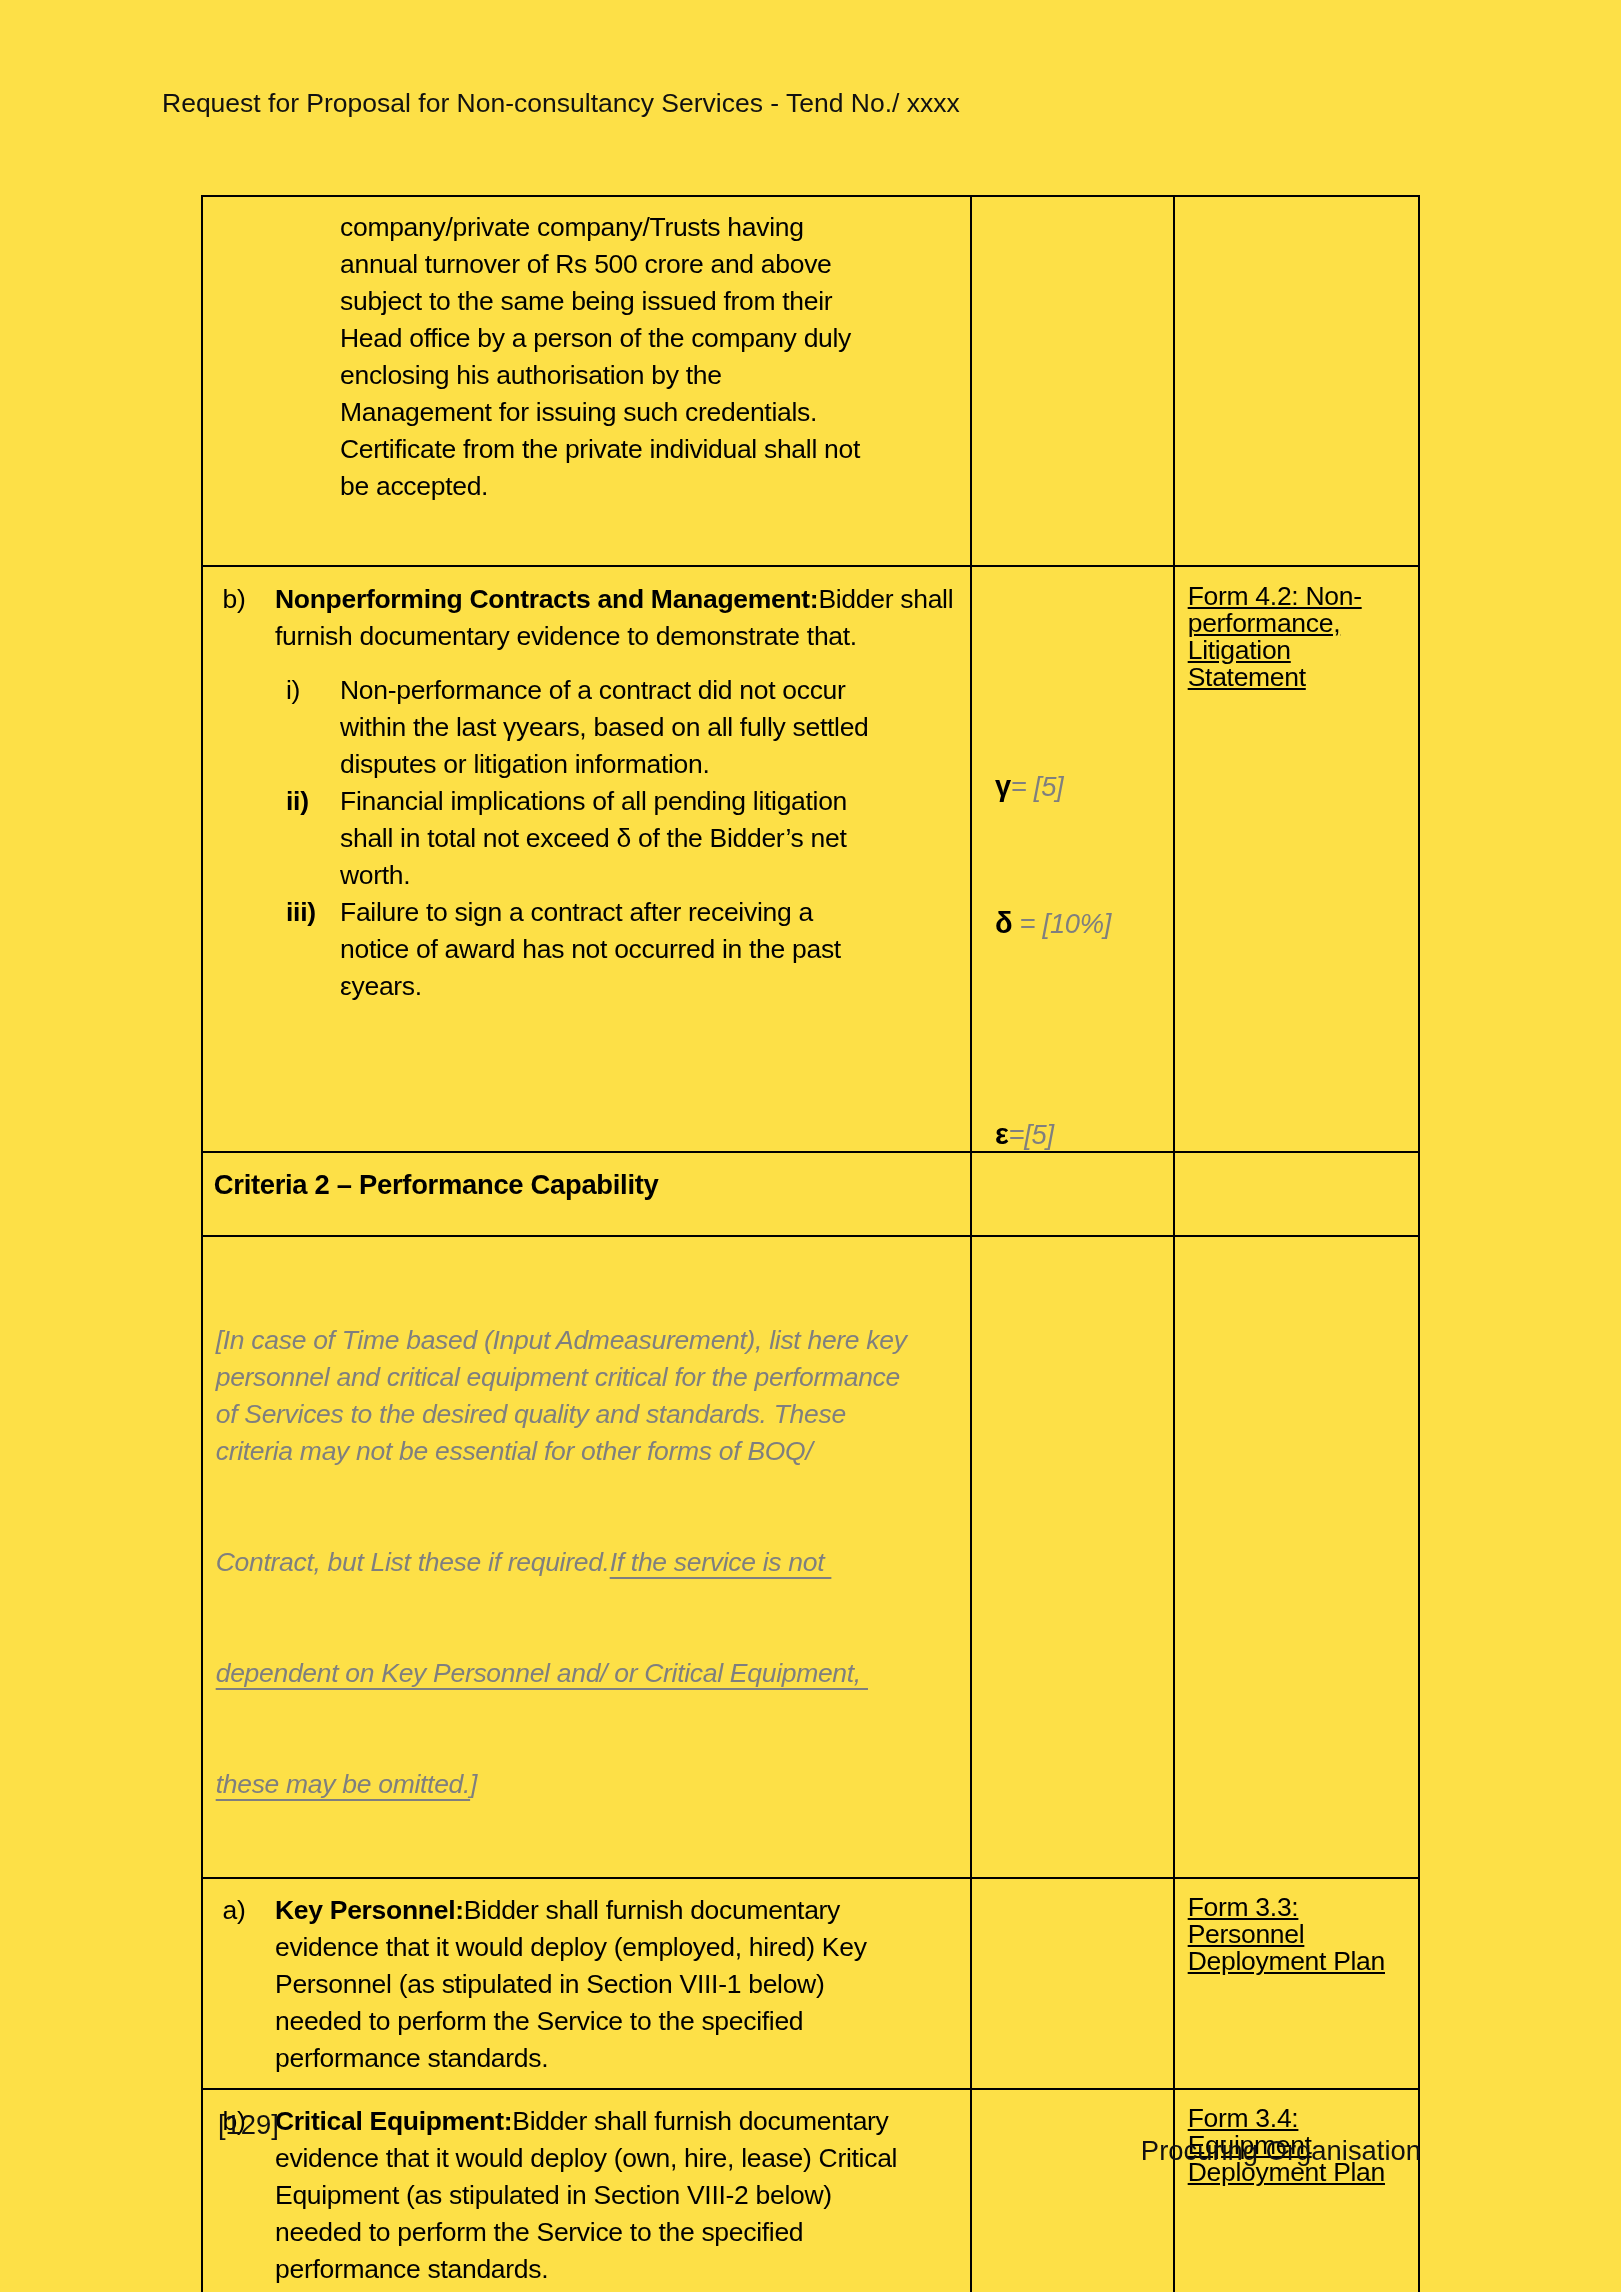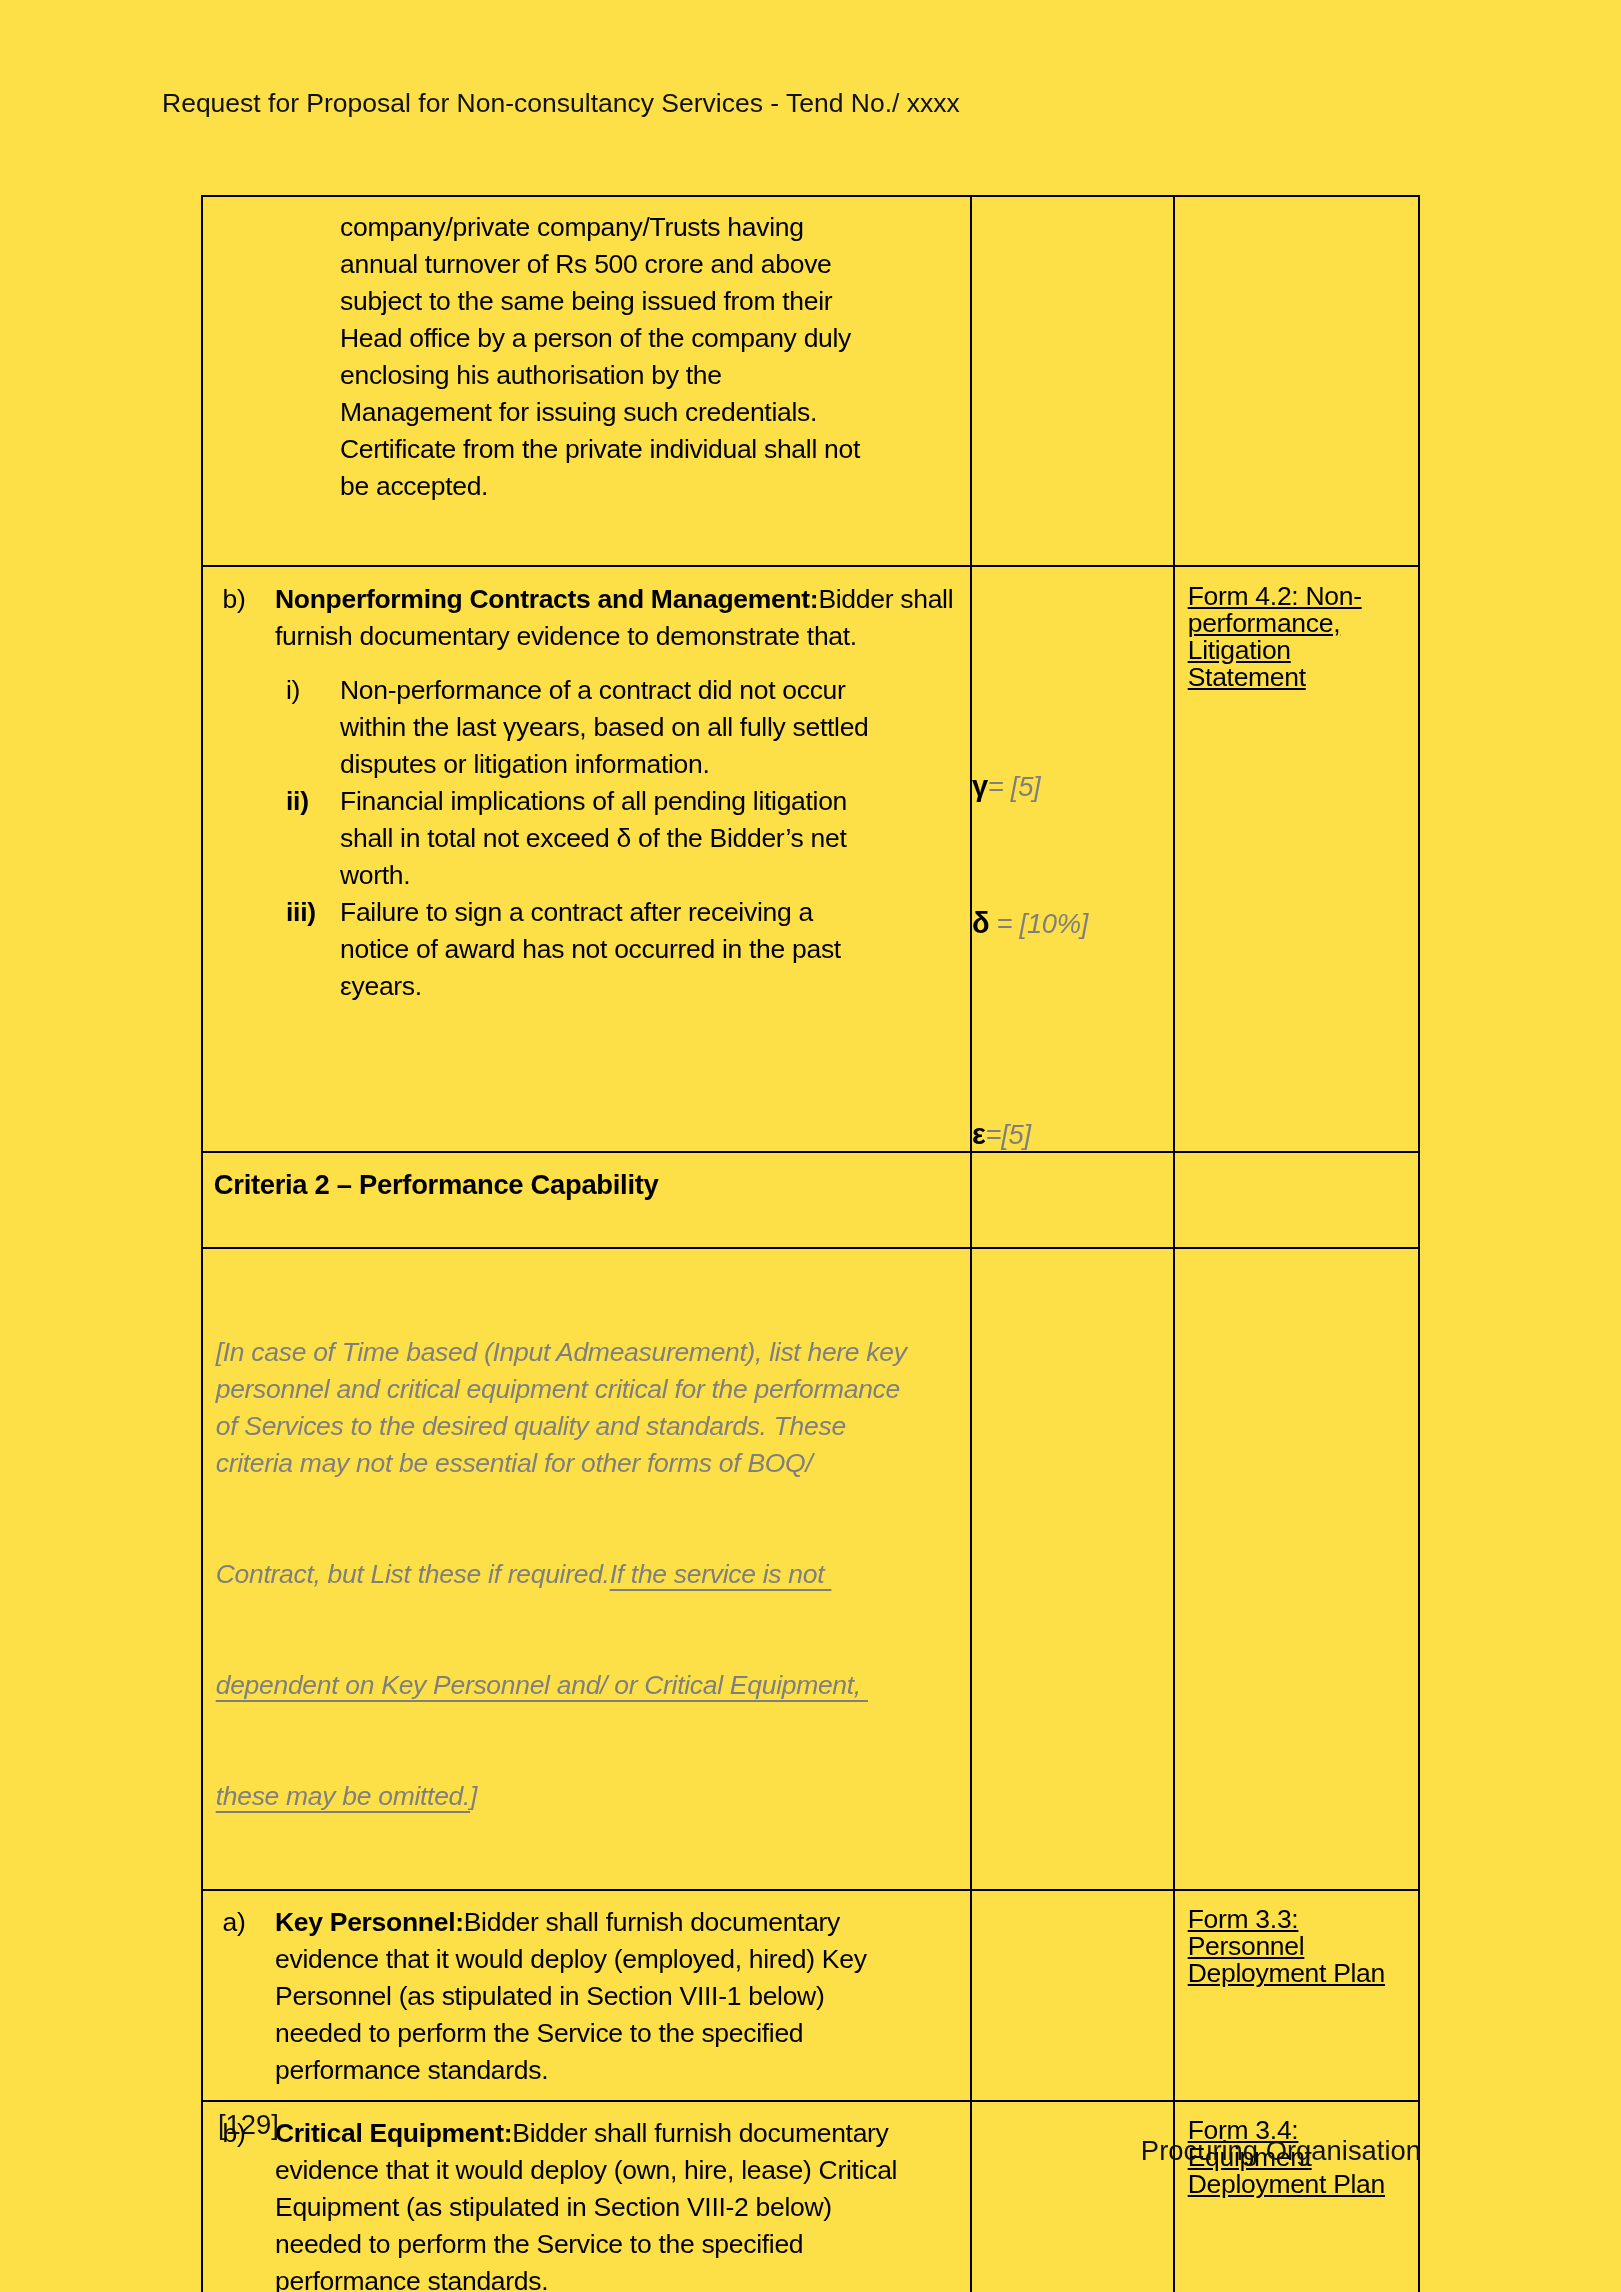--- a/index.html
+++ b/index.html
@@ -38,21 +38,21 @@
   .head .num { position:absolute; left:19.6px; top:13.7px; }
   .head b { font-weight:bold; }
   .head .inline { white-space:pre; }
   .head .rest { white-space:pre; }
   
   .item { position:relative; padding-left:137px; margin-top:0; }
   .item .marker { position:absolute; left:83px; top:0; }
   .item .marker.bold { font-weight:bold; }
   .gap18 { height:17.6px; }
   
-  .param { position:absolute; left:0; white-space:pre; }
+  .param { position:absolute; left:23px; white-space:pre; }
   .param .sym { font-weight:bold; font-size:29px; color:#000; font-style:normal; }
   .param .val { color:#7f7f7f; font-style:italic; font-size:27.4px; }
   .p-gamma { top:201px; }
   .p-delta { top:338px; }
   .p-epsilon { top:529px;margin-top:20px; }
   
   .formref { padding:15.7px 7.8px 0 12.7px; line-height:27px; white-space:pre;text-decoration:underline; }
   
   .crit { padding:12.7px 0 0 10.8px; font-weight:bold; font-size:27.4px; white-space:pre; }
   
@@ -134,21 +134,21 @@
           <div class="param p-epsilon"><span class="sym">ε</span><span class="val">=[5]</span></div>
         </td>
         <td class="c3">
           <div class="formref">Form 4.2: Non-
 performance,
 Litigation
 Statement</div>
         </td>
       </tr>
 
-      <tr style="height:96px">
+      <tr style="height:84px">
         <td class="c1">
           <div class="crit">Criteria 2 – Performance Capability</div>
         </td>
         <td class="c2"></td>
         <td class="c3"></td>
       </tr>
 
       <tr style="height:288px">
         <td class="c1">
           <div class="graynote">

